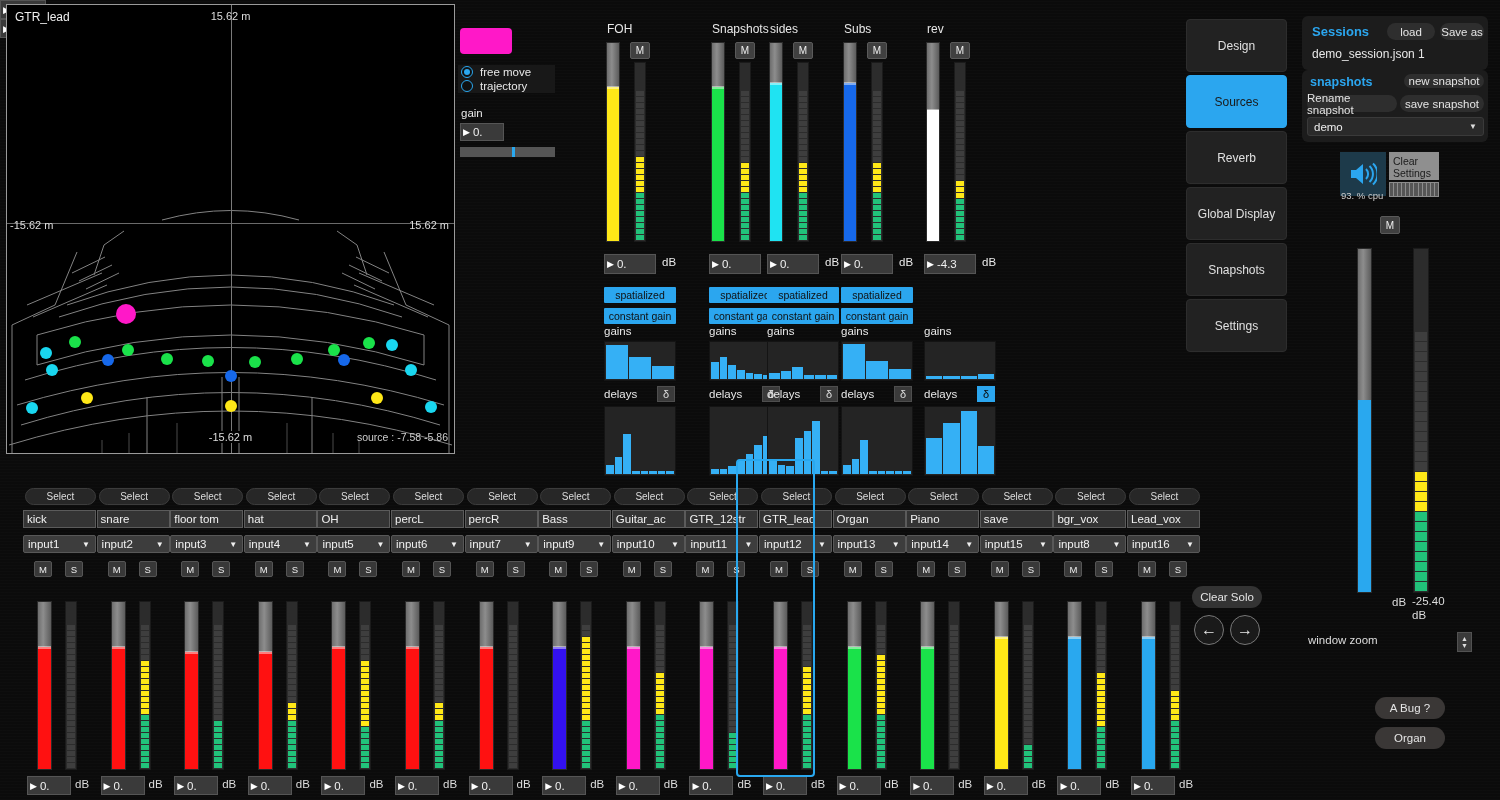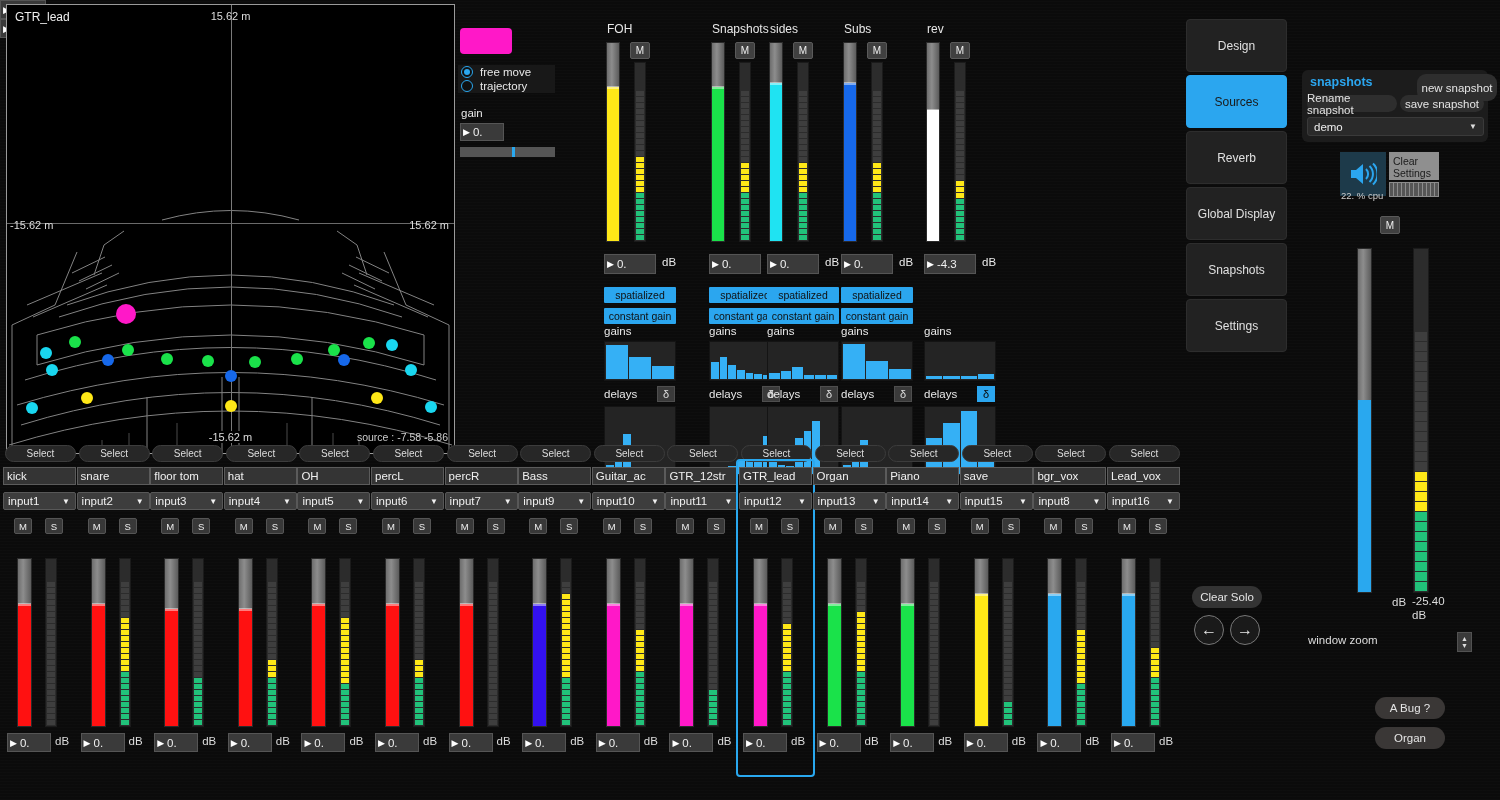--- a/index.html
+++ b/index.html
@@ -93,21 +93,21 @@
            font-size: 11.5px; color: #eee; display: flex; align-items: center; padding: 0 6px; }
   .combo .car { position: absolute; right: 6px; font-size: 8px; color: #ddd; }
 
   .spk-tile { position: absolute; background: #1d3a4a; display: flex; align-items: center; justify-content: center; }
   .as-tile { position: absolute; background: #8f8f8f; color: #1b1b1b; font-size: 10.5px; padding: 3px 4px; line-height: 12px; }
   .as-meter { position: absolute; background: #8c8c8c; display: flex; gap: 1px; padding: 1px; }
   .as-meter i { flex: 1; background: #555; }
   .cpu { position: absolute; font-size: 9.5px; color: #cfcfcf; }
 
   
-  .ch { position: absolute; top: 445px; width: 75px; }
+  .ch { position: absolute; top: 488px; width: 75px; margin-left: 20px; }
   .ch-sel { width: 71px; height: 17px; background: #272727; border: 1px solid #3c3c3c; border-radius: 9px;
             font-size: 10px; color: #ddd; display: flex; align-items: center; justify-content: center; margin: 0 auto; }
   .ch-name { margin-top: 5px; width: 73px; height: 18px; background: #343434; border: 1px solid #5b5b5b;
              font-size: 11.5px; color: #f0f0f0; display: flex; align-items: center; padding-left: 3px; }
   .ch-in { margin-top: 7px; width: 73px; height: 18px; background: #3d3d3d; border: 1px solid #585858;
            border-radius: 2px; font-size: 11.5px; color: #f0f0f0; display: flex; align-items: center;
            padding-left: 4px; position: relative; }
   .ch-in .car { position: absolute; right: 5px; font-size: 8px; }
   .ms-row { margin-top: 8px; display: flex; gap: 13px; padding-left: 11px; }
   .msbtn { width: 18px; height: 16px; background: #383838; border: 1px solid #555; border-radius: 2px;
@@ -519,24 +519,30 @@
 
   <div id="nav">
       <div class="navbtn" style="top: 19px;">Design</div>
       <div class="navbtn active" style="top: 75px;">Sources</div>
       <div class="navbtn" style="top: 131px;">Reverb</div>
       <div class="navbtn" style="top: 187px;">Global Display</div>
       <div class="navbtn" style="top: 243px;">Snapshots</div>
       <div class="navbtn" style="top: 299px;">Settings</div>
     </div>
 
+  <div class="card" style="left:1302px;top:16px;width:186px;height:54px;">
+    <div class="lblblue" style="left:10px;top:8px;">Sessions</div>
+    <div class="ghost" style="left:85px;top:7px;width:48px;height:17px;">load</div>
+    <div class="ghost" style="left:138px;top:7px;width:44px;height:17px;">Save as</div>
+    <div class="txtline" style="left:10px;top:31px;">demo_session.json 1</div>
+  </div>
 
   <div class="card" style="left:1302px;top:70px;width:186px;height:72px;">
     <div class="lblblue" style="left:8px;top:5px;font-size:12.5px;">snapshots</div>
-    <div class="ghost" style="left:115px;top:4px;width:80px;height:27px;">new snapshot</div>
+    <div class="ghost" style="left:102px;top:4px;width:80px;height:14px;">new snapshot</div>
     <div class="ghost" style="left:5px;top:25px;width:90px;height:17px;">Rename snapshot</div>
     <div class="ghost" style="left:98px;top:25px;width:84px;height:17px;">save snapshot</div>
     <div class="combo" style="left:5px;top:47px;width:177px;height:19px;">
       <span>demo</span>
       <span class="car">▼</span>
     </div>
   </div>
 
   <div class="spk-tile" style="left:1340px;top:152px;width:46px;height:44px;">
     <svg width="28" height="24" viewBox="0 0 28 24">
@@ -554,21 +560,21 @@
       <i></i>
       <i></i>
       <i></i>
       <i></i>
       <i></i>
       <i></i>
       <i></i>
       <i></i>
       <i></i>
     </div>
-  <div class="cpu" style="left:1341px;top:190px;">22. % cpu</div>
+  <div class="cpu" style="left:1341px;top:190px;">93. % cpu</div>
   <div class="mbtn" style="left:1380px;top:216px;width:20px;height:18px;">M</div>
 
   <div class="fader master-fader" id="masterFader">
     <div class="fader-fill" id="masterFill" style="height: 56%; background: rgb(41, 168, 239);"></div>
   </div>
   <div class="meter master-meter" id="masterMeter">
       <div class="seg" style="height: 9px; background: rgb(33, 194, 122);"></div>
       <div class="seg" style="height: 9px; background: rgb(33, 194, 122);"></div>
       <div class="seg" style="height: 9px; background: rgb(33, 194, 122);"></div>
       <div class="seg" style="height: 9px; background: rgb(33, 194, 122);"></div>

